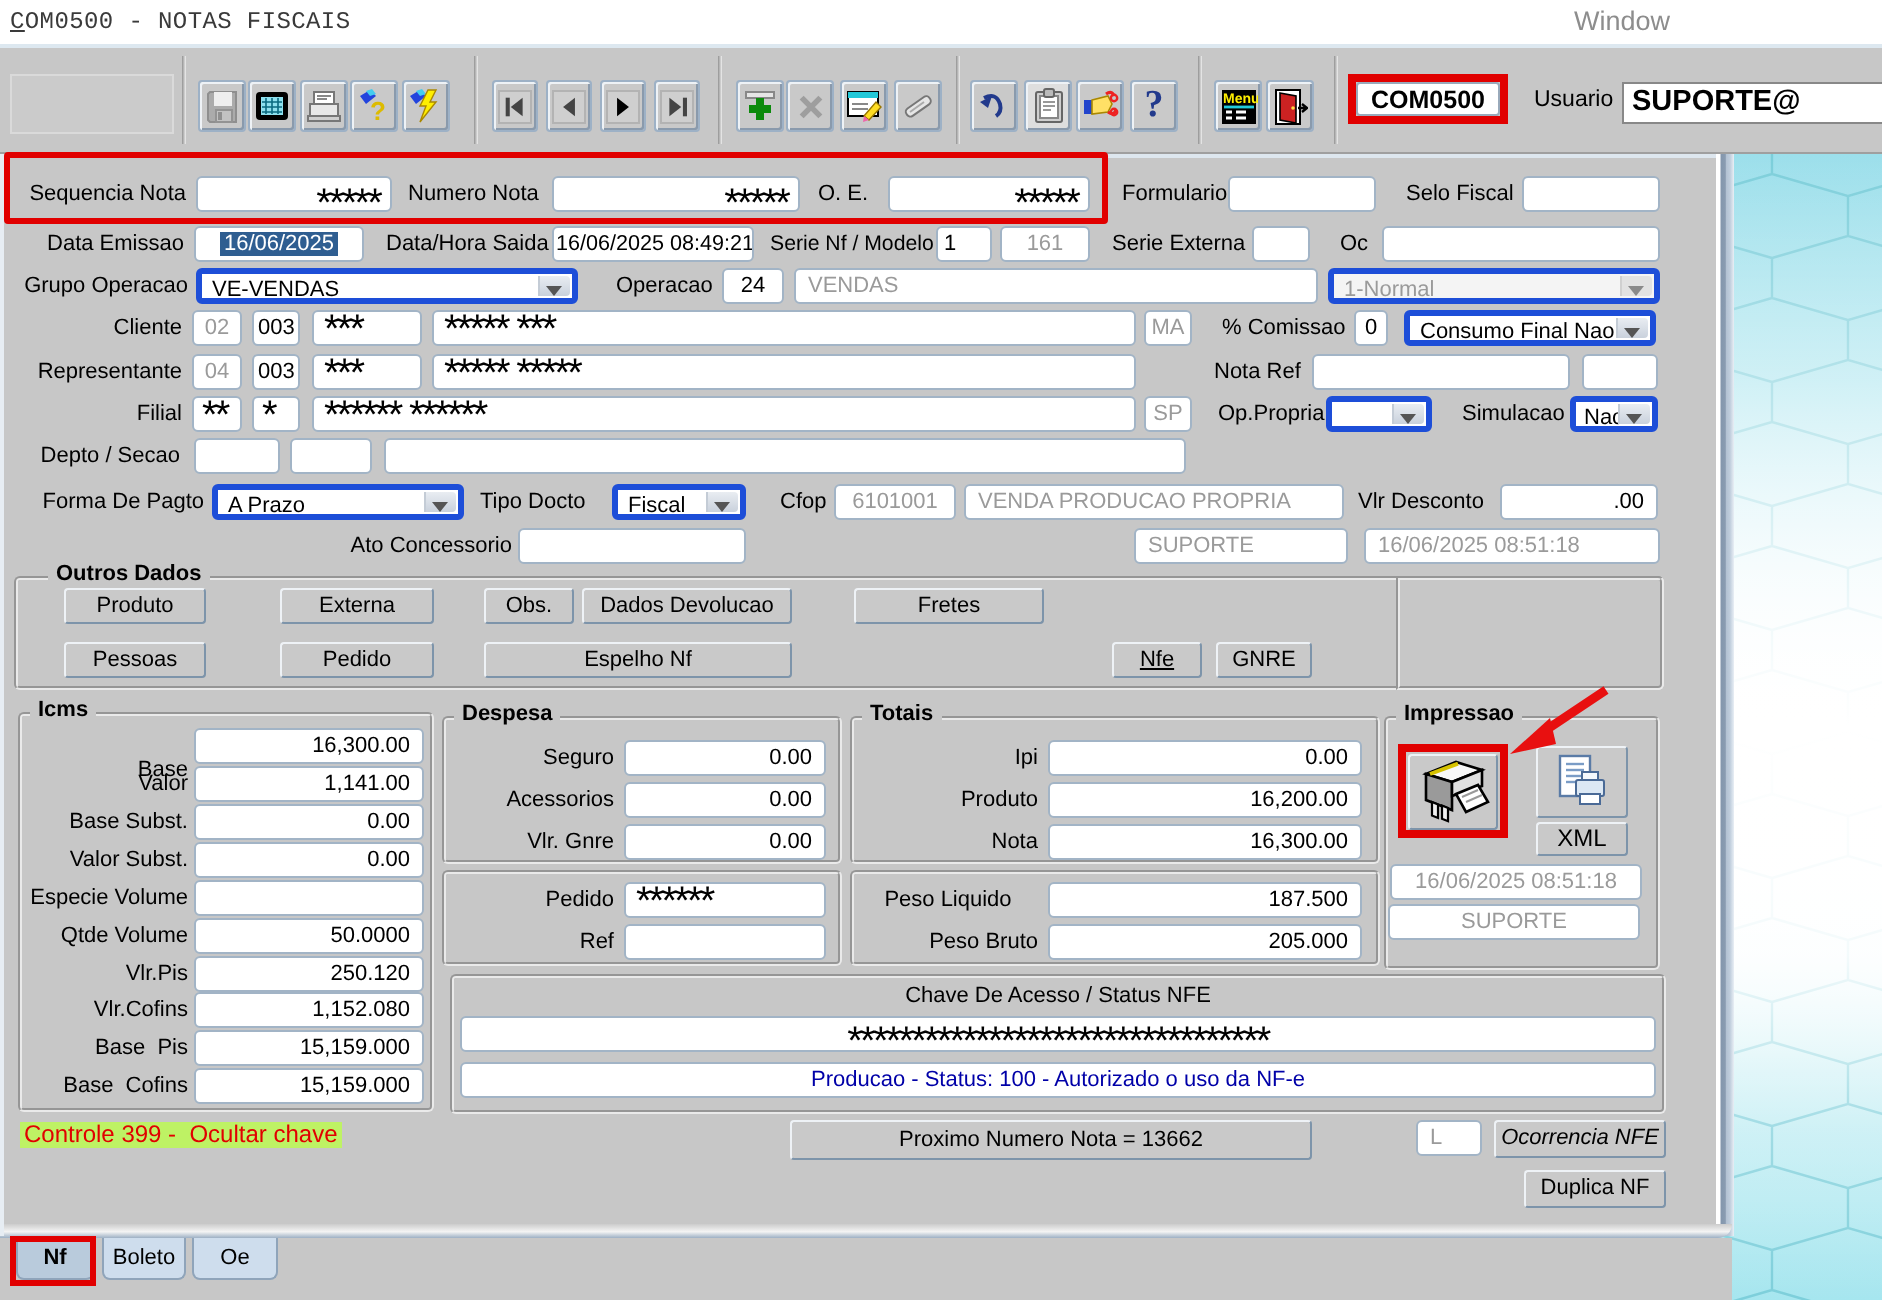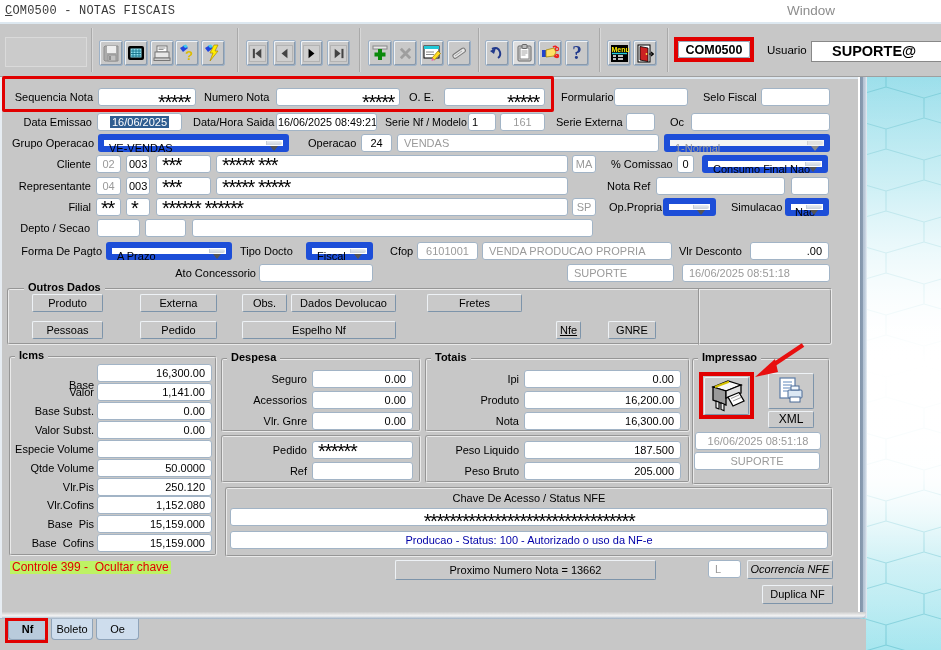--- a/index.html
+++ b/index.html
@@ -16,21 +16,21 @@
 .f.stc { line-height:27px; }
 .lb { position:absolute; font-size:11px; color:#000; height:18px; line-height:18px;
   white-space:nowrap; }
 .lb.r { text-align:right; }
 .gb { position:absolute; border:2px groove #eaeaea; border-radius:3px; }
 .gt { position:absolute; font-weight:bold; font-size:11px; color:#000;
   background:#c7c7c7; padding:0 4px; line-height:13px; white-space:nowrap; }
 .bt { position:absolute; background:#c9c9c9; border:1px solid;
   border-color:#eef2f6 #7d94aa #7d94aa #eef2f6; border-radius:2px; font-size:11px;
   color:#000; text-align:center; }
-.cb { position:absolute; background:#fff; border:6px solid #1d4ed8; border-radius:3px;
+.cb { position:absolute; background:#fff; border:3px solid #1d4ed8; border-radius:3px;
   height:18px; font-size:11px; color:#000; line-height:16px; padding:0 5px; white-space:nowrap; }
 .cb .ar { position:absolute; right:1px; top:1px; bottom:1px; width:16px;
   background:linear-gradient(#e9edf2,#c9d1dc); border-left:1px solid #c4ccd6; border-radius:0 2px 2px 0; }
 .cb .ar:after { content:""; position:absolute; left:3px; top:5px; width:0; height:0;
   border:4px solid transparent; border-top:5px solid #555; }
 .cb.d { background:#f4f4f4; color:#9a9a9a; }
 .cb.d .ar { background:#e2e2e2; border-left-color:#d0d0d0; }
 .cb.d .ar:after { border-top-color:#8a8a8a; }
 .tb { position:absolute; width:24px; height:26px; background:#c9c9c9;
   border:1px solid #9db1c6; border-radius:2px;
@@ -193,21 +193,21 @@
       <rect x="2" y="1" width="12" height="17" fill="#fff" stroke="#000"></rect>
       <polygon points="4,2.5 12,4 12,17.5 4,16" fill="#cc2222" stroke="#000" stroke-width="0.8"></polygon>
       <circle cx="10.5" cy="10" r="0.9" fill="#ffdd44"></circle>
       <path d="M13,10 h4 M15,8 l2.5,2 -2.5,2" stroke="#000" stroke-width="1.2" fill="none"></path>
     </svg>
   </div>
 
 <div class="redbox" style="left:674px;top:37px;width:80px;height:25px;border-width:4px;"></div>
 <div class="ab" style="left:678px;top:41px;width:72px;height:17px;background:#fff;border:1px solid #9ab;border-radius:2px;font-size:12.5px;font-weight:bold;text-align:center;line-height:16px;">COM0500</div>
 <div class="ab" style="left:767px;top:44px;font-size:11.5px;color:#000;">Usuario</div>
-<div class="ab" style="left:811px;top:41px;width:130px;height:21px;background:#fff;border:1px solid #888;border-right:none;font-size:14.5px;font-weight:bold;line-height:19px;padding-left:20px;">SUPORTE@</div>
+<div class="ab" style="left:811px;top:41px;width:130px;height:21px;background:#fff;border:1px solid #888;border-right:none;font-size:14.5px;font-weight:bold;line-height:19px;padding-left:4px;">SUPORTE@</div>
 
 <div class="ab" style="left:0;top:77px;width:941px;height:573px;">
 <svg width="941" height="573">
 <defs>
 <linearGradient id="sky" x1="0" y1="0" x2="0" y2="1">
   <stop offset="0" stop-color="#9cdfeb"></stop>
   <stop offset="0.2" stop-color="#aee6ef"></stop>
   <stop offset="0.35" stop-color="#d5f2f7"></stop>
   <stop offset="0.5" stop-color="#feffff"></stop>
   <stop offset="0.65" stop-color="#f8feff"></stop>
@@ -329,21 +329,21 @@
 <div class="gb" style="left:698px;top:288px;width:134px;height:57px;border-radius:0 3px 3px 0;"></div>
 <div class="gt" style="left:24px;top:281px;">Outros Dados</div>
 <div class="bt" style="left:32px;top:294px;width:71px;height:18px;line-height:16px;">Produto</div>
 <div class="bt" style="left:140px;top:294px;width:77px;height:18px;line-height:16px;">Externa</div>
 <div class="bt" style="left:242px;top:294px;width:45px;height:18px;line-height:16px;">Obs.</div>
 <div class="bt" style="left:291px;top:294px;width:105px;height:18px;line-height:16px;">Dados Devolucao</div>
 <div class="bt" style="left:427px;top:294px;width:95px;height:18px;line-height:16px;">Fretes</div>
 <div class="bt" style="left:32px;top:321px;width:71px;height:18px;line-height:16px;">Pessoas</div>
 <div class="bt" style="left:140px;top:321px;width:77px;height:18px;line-height:16px;">Pedido</div>
 <div class="bt" style="left:242px;top:321px;width:154px;height:18px;line-height:16px;">Espelho Nf</div>
-<div class="bt" style="left:556px;top:321px;width:25px;height:18px;line-height:16px;text-decoration:underline;">Nfe</div>
+<div class="bt" style="left:556px;top:321px;width:45px;height:18px;line-height:16px;text-decoration:underline;">Nfe</div>
 <div class="bt" style="left:608px;top:321px;width:48px;height:18px;line-height:16px;">GNRE</div>
 
 <div class="gb" style="left:9px;top:356px;width:208px;height:200px;"></div>
 <div class="gt" style="left:15px;top:349px;">Icms</div>
 <div class="lb r" style="left:14px;top:364px;width:80px;margin-top:12px;">Base</div>
 <div class="f r" style="left:97px;top:364px;width:115px;">16,300.00</div>
 <div class="lb r" style="left:14px;top:383px;width:80px;">Valor</div>
 <div class="f r" style="left:97px;top:383px;width:115px;">1,141.00</div>
 <div class="lb r" style="left:14px;top:402px;width:80px;">Base Subst.</div>
 <div class="f r" style="left:97px;top:402px;width:115px;">0.00</div>
@@ -380,21 +380,21 @@
 <div class="gb" style="left:425px;top:358px;width:265px;height:74px;"></div>
 <div class="gt" style="left:431px;top:351px;">Totais</div>
 <div class="lb r" style="left:429px;top:370px;width:90px;">Ipi</div>
 <div class="f r" style="left:524px;top:370px;width:157px;">0.00</div>
 <div class="lb r" style="left:429px;top:391px;width:90px;">Produto</div>
 <div class="f r" style="left:524px;top:391px;width:157px;padding-left:27px;">16,200.00</div>
 <div class="lb r" style="left:429px;top:412px;width:90px;">Nota</div>
 <div class="f r" style="left:524px;top:412px;width:157px;">16,300.00</div>
 
 <div class="gb" style="left:425px;top:435px;width:265px;height:48px;"></div>
-<div class="lb r" style="left:429px;top:441px;width:90px;">Peso Liquido</div>
+<div class="lb r" style="left:429px;top:441px;width:90px;text-align:center;">Peso Liquido</div>
 <div class="f r" style="left:524px;top:441px;width:157px;">187.500</div>
 <div class="lb r" style="left:429px;top:462px;width:90px;">Peso Bruto</div>
 <div class="f r" style="left:524px;top:462px;width:157px;">205.000</div>
 
 <div class="gb" style="left:692px;top:358px;width:138px;height:127px;"></div>
 <div class="gt" style="left:698px;top:351px;">Impressao</div>
 <div class="bt" style="left:704px;top:377px;width:45px;height:38px;">
 <svg width="42" height="36" viewBox="0 0 42 36" style="margin-top:0px;">
 <polygon points="7,9 22,3 35,7 20,13" fill="#f8f8f8" stroke="#000" stroke-width="1.3"></polygon>
 <polygon points="7,9 20,13 20,27 7,22" fill="#9a9a9a" stroke="#000" stroke-width="1.3"></polygon>

